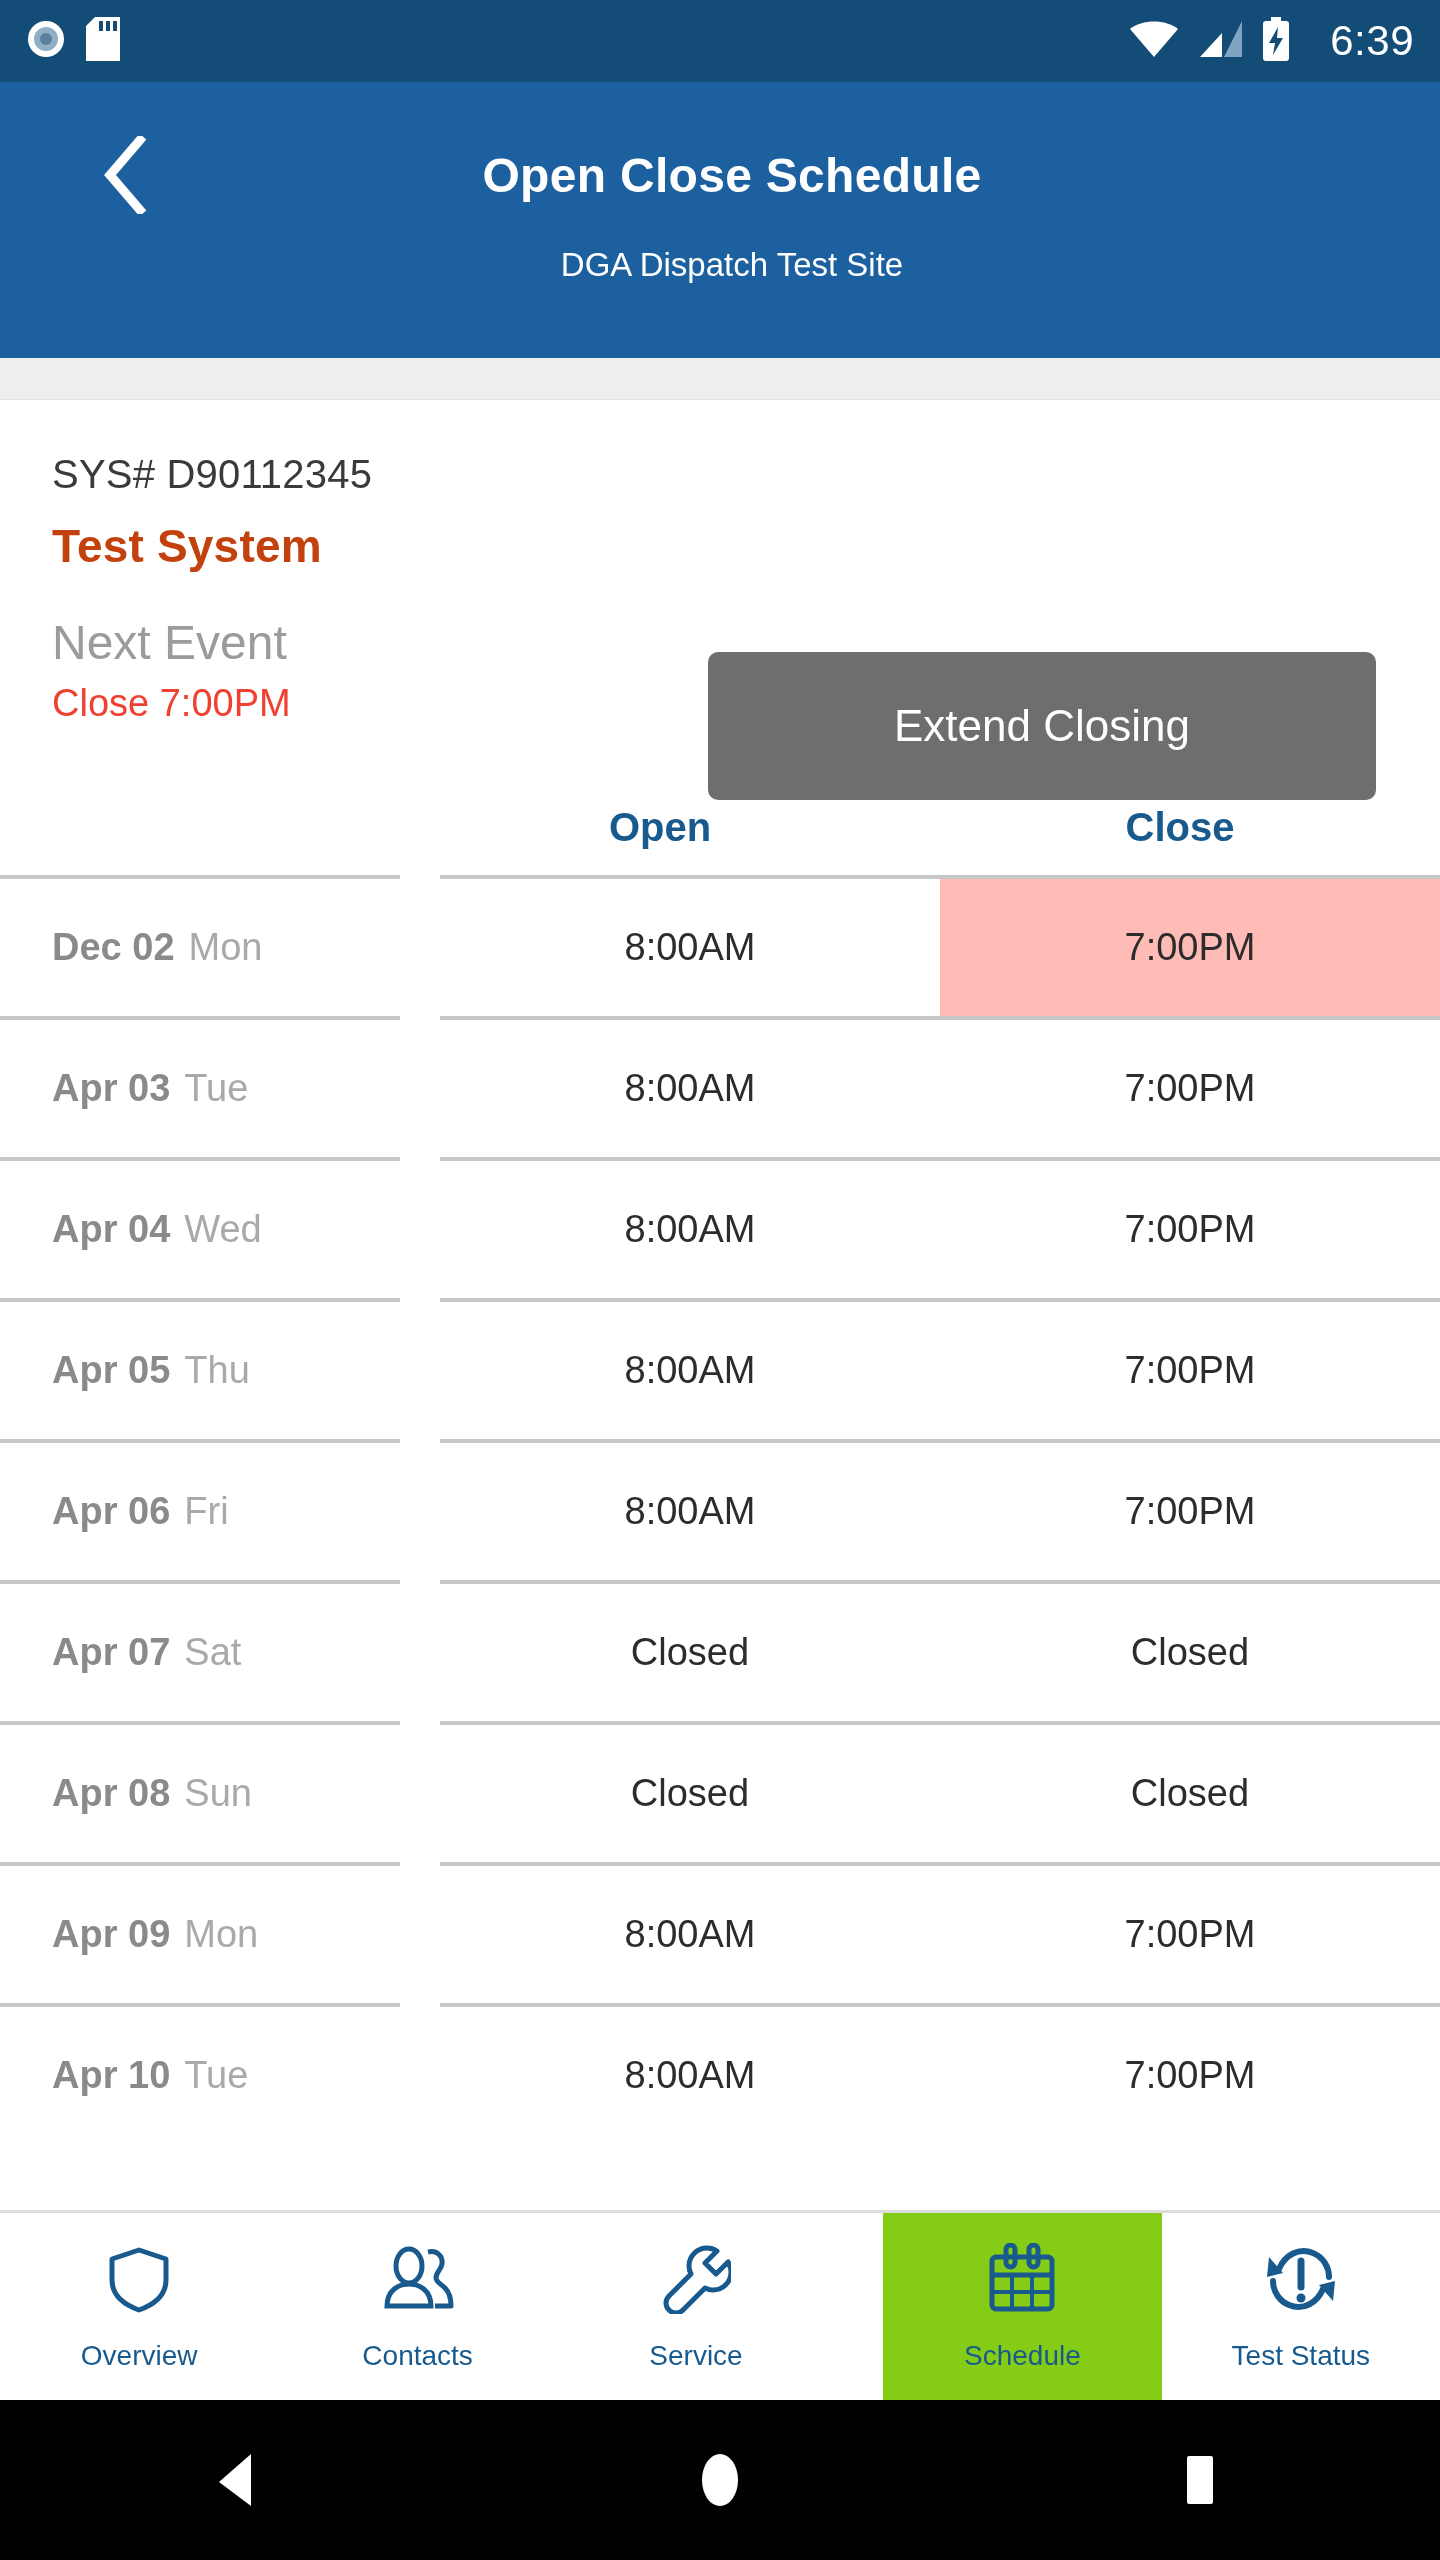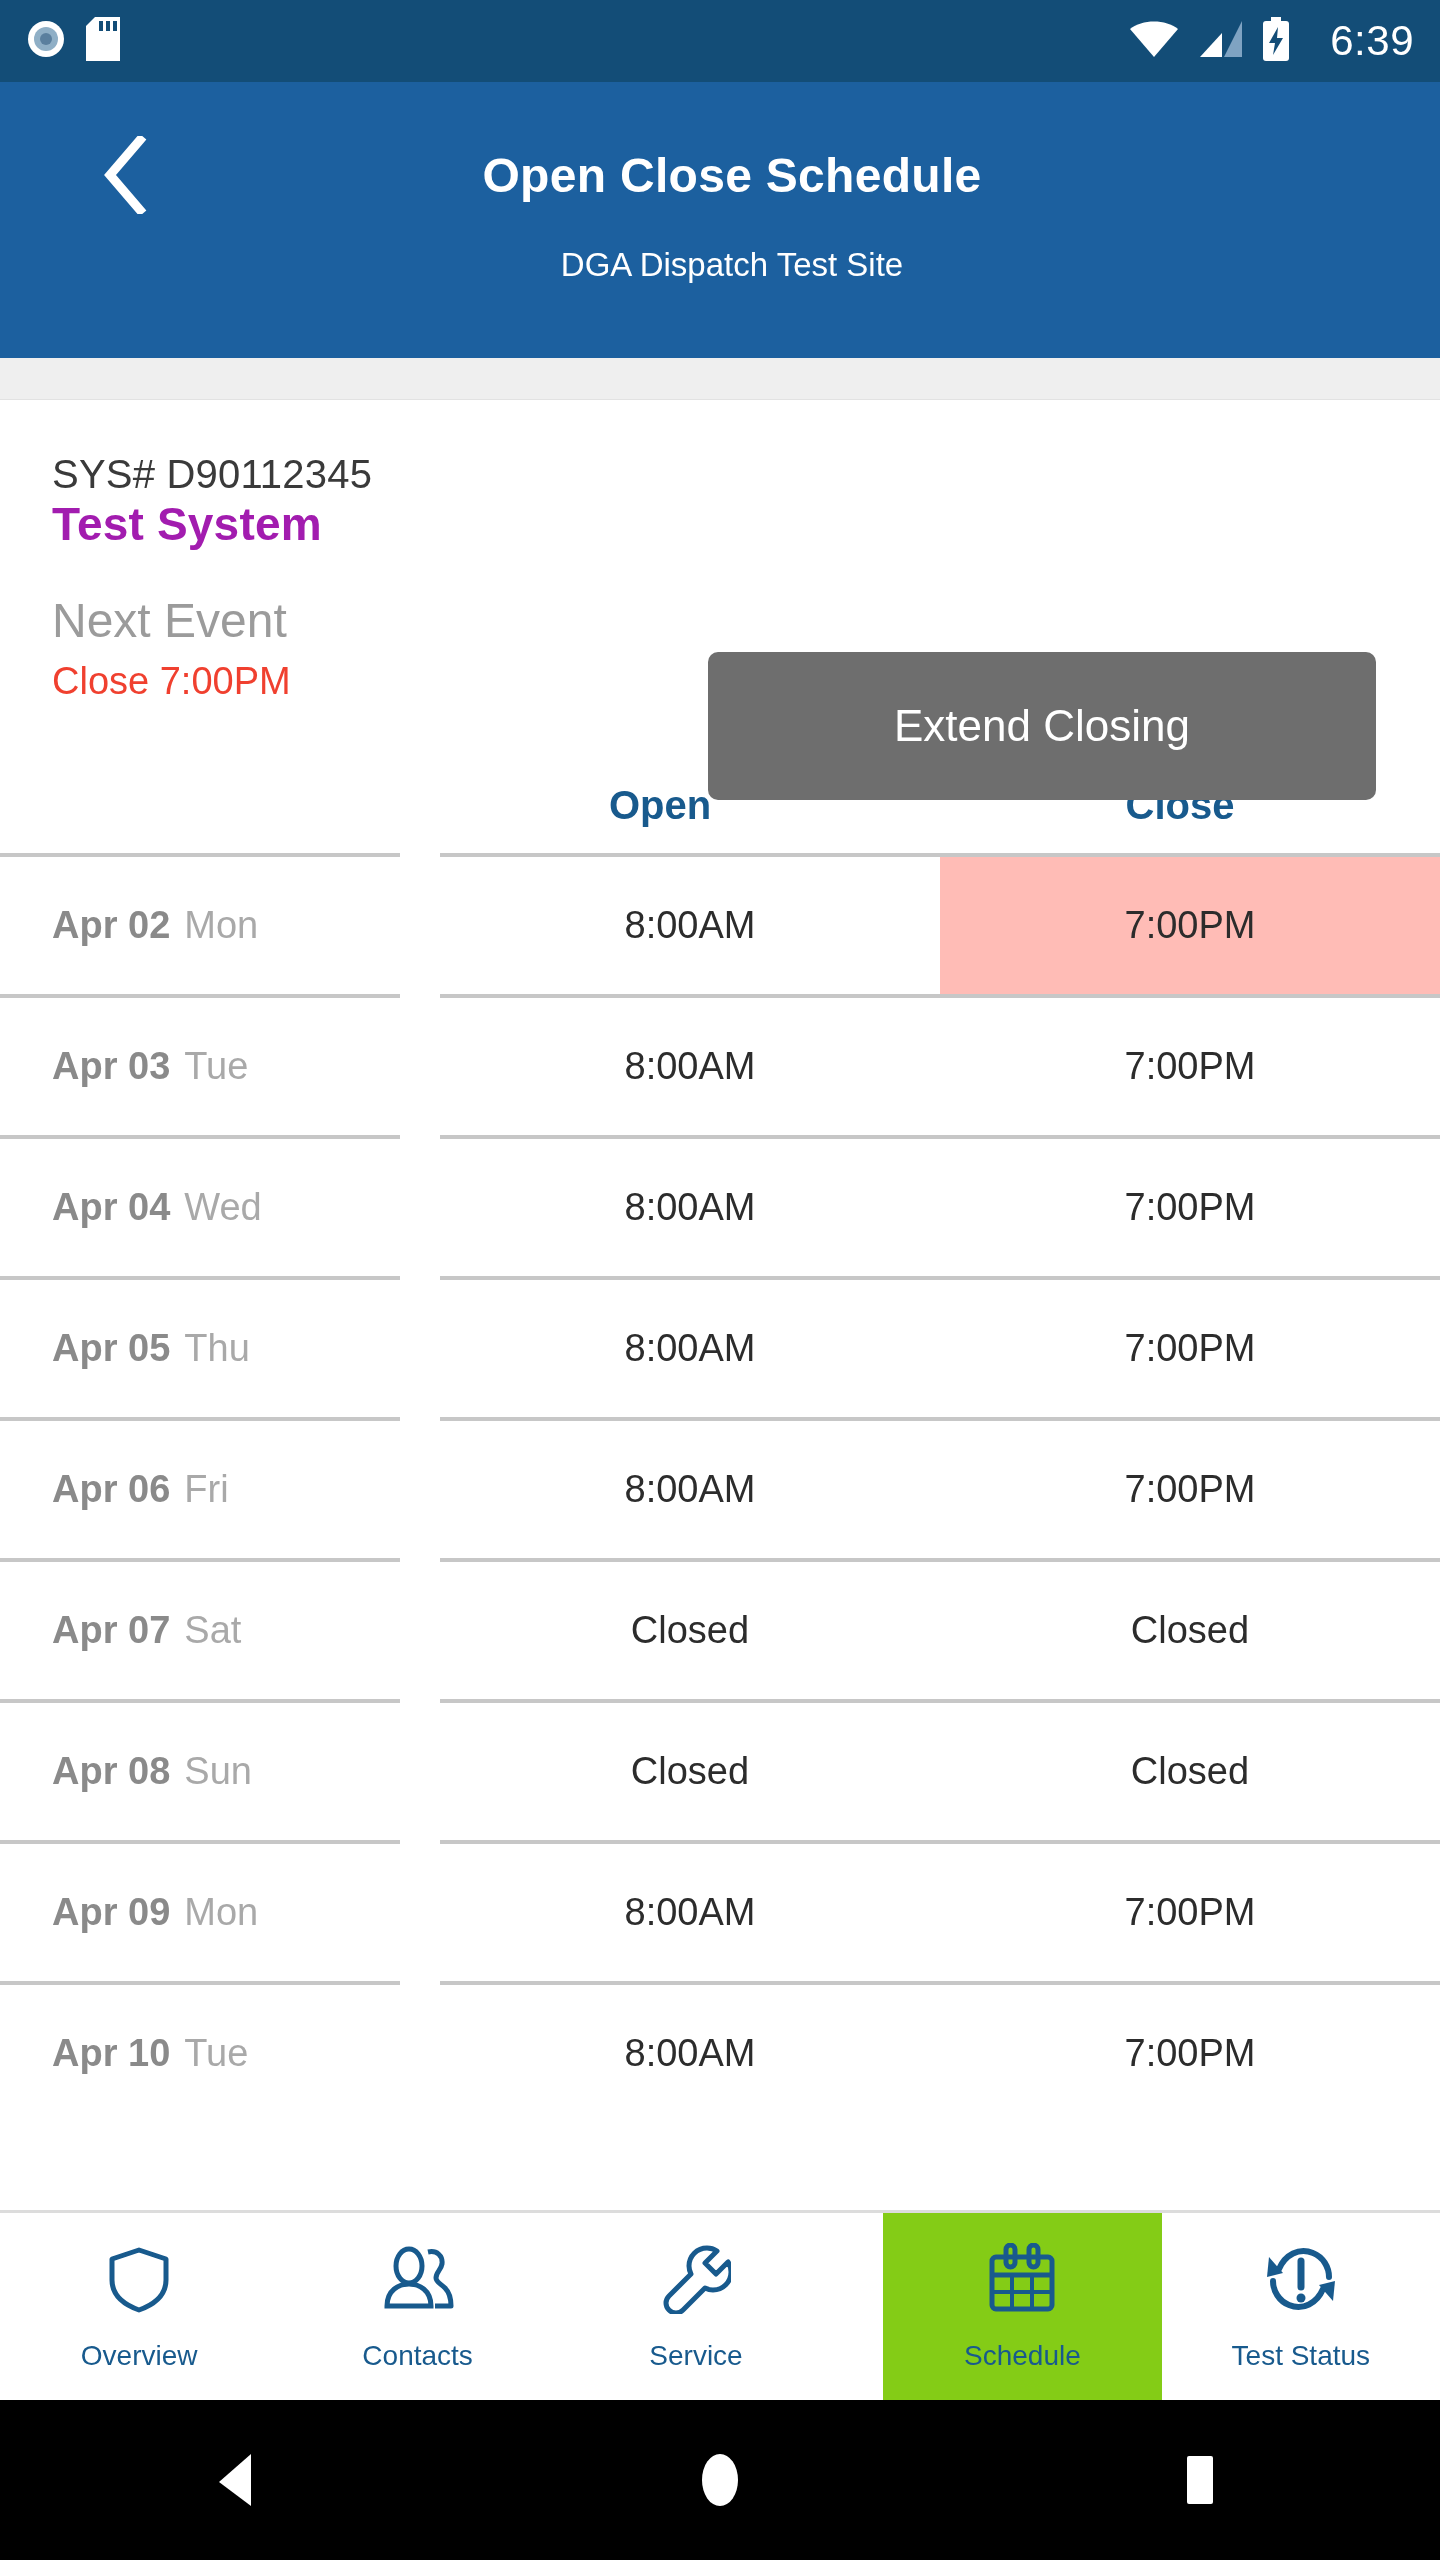--- a/index.html
+++ b/index.html
@@ -41,21 +41,21 @@
   }
 
   
   .gray-band { flex:0 0 42px; background:#EFEFEF; border-bottom:1px solid #e2e2e2; }
 
   
   .content { flex:1 1 auto; background:#fff; position:relative; overflow:hidden; }
 
   .sys-block { padding:52px 0 0 52px; }
   .sys-id { font-size:40px; color:#3a3a3a; font-weight:400; letter-spacing:.2px; }
-  .sys-name { font-size:46px; color:#a21caf; font-weight:bold; margin-top:0; letter-spacing:.2px; }
+  .sys-name { font-size:46px; color:#c2410c; font-weight:bold; margin-top:22px; letter-spacing:.2px; }
 
   .next-row { display:flex; align-items:flex-start; margin-top:42px; }
   .next-block { padding-left:0; }
   .next-label { font-size:48px; color:#9b9b9b; font-weight:400; }
   .next-value { font-size:38px; color:#F0402F; font-weight:400; margin-top:12px; }
 
   .extend-btn {
     position:absolute; right:64px; top:252px;
     width:668px; height:148px; background:#6E6E6E; border-radius:10px; border:none;
     color:#fff; font-size:44px; font-family:"Liberation Sans", sans-serif;
@@ -188,21 +188,21 @@
 
     <div class="sched-table">
       <div class="col-head">
         <div class="col-date"></div>
         <div class="col-open">Open</div>
         <div class="col-close">Close</div>
       </div>
       <div id="rows-container">
           <div class="row">
             <div class="cell-date">
-              <span class="date-num">Apr 02</span>
+              <span class="date-num">Dec 02</span>
               <span class="date-dow">Mon</span>
             </div>
             <div class="date-gap"></div>
             <div class="cells-wrap">
               <div class="cell-time">8:00AM</div>
               <div class="cell-time highlight">7:00PM</div>
             </div>
           </div>
           <div class="row">
             <div class="cell-date">

